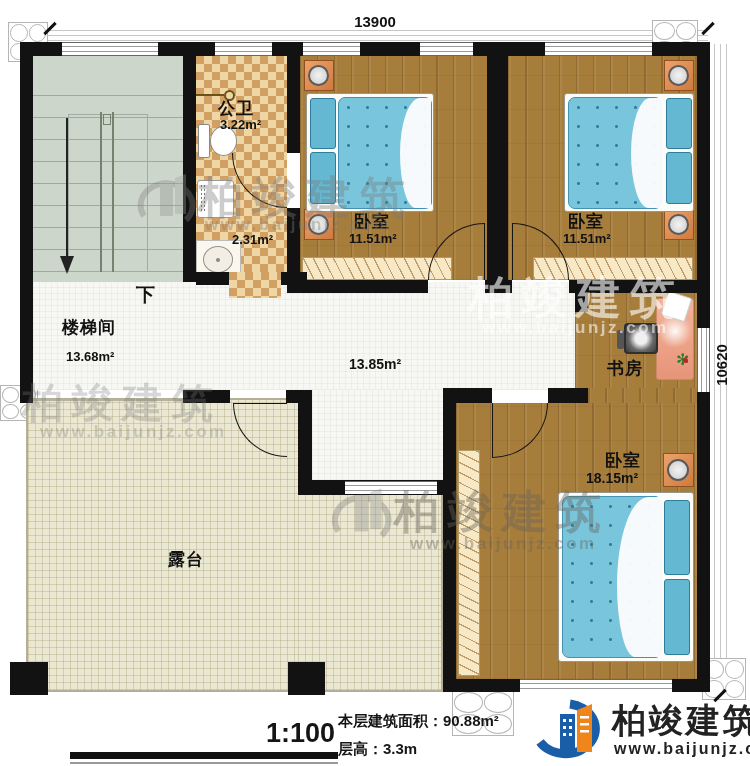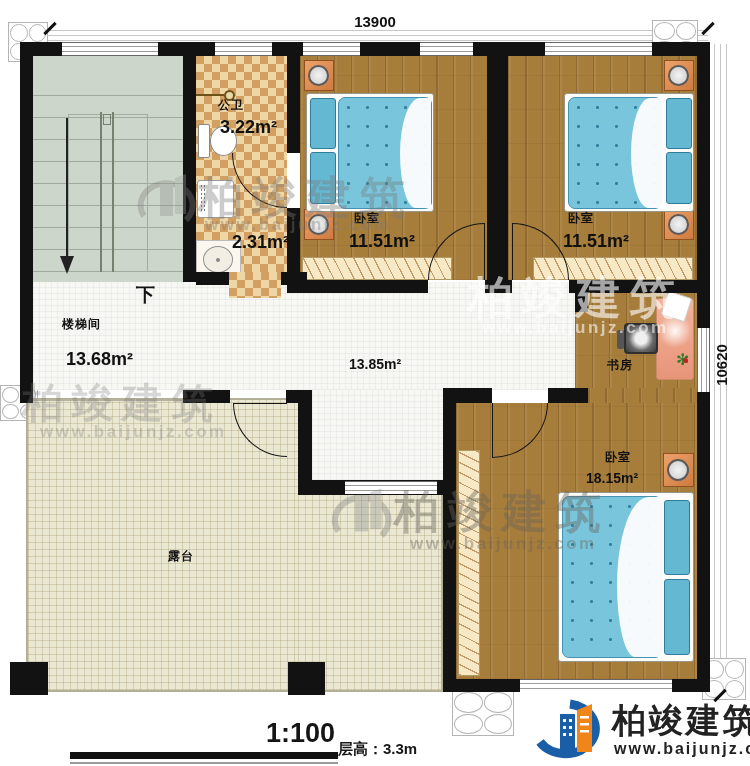--- a/index.html
+++ b/index.html
@@ -14,22 +14,22 @@
         repeating-linear-gradient(0deg,rgba(0,0,0,.05) 0 1px,transparent 1px 34px);}
   .checker{z-index:5;background:repeating-conic-gradient(#efd6a5 0 25%,#d2a063 0 50%);background-size:16px 16px;}
   .stairsfloor{background:#ccd6ca;z-index:5;}
   .hallfloor{background:#f7f7f4;z-index:4;
         background-image:repeating-linear-gradient(0deg,rgba(0,0,0,.04) 0 1px,transparent 1px 6px),
         repeating-linear-gradient(90deg,rgba(0,0,0,.04) 0 1px,transparent 1px 6px);}
   .terracefloor{background:#eae7d3;z-index:3;border:2px solid #b3af97;
         background-image:repeating-linear-gradient(0deg,rgba(150,140,90,.28) 0 1px,transparent 1px 7px),
         repeating-linear-gradient(90deg,rgba(150,140,90,.28) 0 1px,transparent 1px 7px);}
   .steps{background-image:repeating-linear-gradient(0deg,#9daa9c 0 1.5px,transparent 1.5px 22px);z-index:6;}
-  .roomname{z-index:40;font-weight:bold;font-size:12px;color:#111;letter-spacing:1px;white-space:nowrap;}
-  .roomarea{z-index:40;font-weight:bold;font-size:18px;color:#111;white-space:nowrap;}
+  .roomname{z-index:40;font-weight:bold;font-size:17px;color:#111;letter-spacing:1px;white-space:nowrap;}
+  .roomarea{z-index:40;font-weight:bold;font-size:13px;color:#111;white-space:nowrap;}
   .arc{z-index:32;border-color:#7d7360;}
   .bedframe{background:#fcfcf8;border:1px solid #98978c;border-radius:3px;z-index:8;}
   .mattress{background-color:#79c5dc;border:1px solid #4492b2;border-radius:7px;z-index:9;
         background-image:radial-gradient(#2f7f9f 1.3px,transparent 1.6px);background-size:19px 19px;}
   .sheet{background:#fdfdfd;z-index:10;opacity:.95;}
   .pillow{background:#64b8d2;border:1px solid #2e7d9c;border-radius:3px;z-index:10;}
   .nightstand{background:linear-gradient(135deg,#eda26b,#cf7a3f);border:1px solid #93501f;z-index:8;}
   .nscircle{border:2px solid #5a5a5a;border-radius:50%;background:radial-gradient(#f4f4f4,#c9c9c9);z-index:9;}
   .wardrobe{background:#f7e9c6;border:1px solid #b09a66;z-index:8;
         background-image:repeating-linear-gradient(63deg,rgba(150,90,30,.55) 0 1.2px,transparent 1.2px 9px);}
@@ -240,20 +240,23 @@
       <path d="M8 48 A26 22 0 1 1 50 52" fill="none" stroke="#707070" stroke-width="6"></path>
       <rect x="24" y="14" width="13" height="34" fill="#808080"></rect>
       <polygon points="39,10 50,6 50,46 39,46" fill="#8a8a8a"></polygon>
     </svg><span class="wmtextg" style="vertical-align:top;color:rgba(105,100,90,.42);">柏竣建筑</span>
   </div>
   <div class="abs wm wmurlg" style="left:410px;top:534px;color:rgba(105,100,90,.40);">www.baijunjz.com</div>
 
   <div class="abs titleblock" style="left:266px;top:718px;font-size:27px;font-weight:bold;">1:100</div>
   <div class="abs titleblock" style="left:70px;top:752px;width:268px;height:7px;background:#111;"></div>
   <div class="abs titleblock" style="left:70px;top:762px;width:268px;height:2px;background:#9a9a9a;"></div>
+  <div class="abs titleblock" style="left:338px;top:712px;font-size:15px;font-weight:bold;white-space:nowrap;">
+    <span>本层建筑面积：</span><span>90.88m²</span>
+  </div>
   <div class="abs titleblock" style="left:338px;top:740px;font-size:15px;font-weight:bold;white-space:nowrap;">
     <span>层高：</span><span>3.3m</span>
   </div>
 
   <div class="abs titleblock" style="left:530px;top:696px;width:216px;height:68px;">
     <svg width="76" height="68" viewBox="0 0 76 68" style="position:absolute;left:0;top:0;">
       <path d="M10 46 A30 25 0 1 0 40 8" fill="none" stroke="#1b5ea8" stroke-width="9"></path>
       <rect x="30" y="18" width="15" height="38" fill="#1b5ea8"></rect>
       <rect x="33" y="23" width="3" height="3" fill="#fff"></rect>
         <rect x="39" y="23" width="3" height="3" fill="#fff"></rect>

